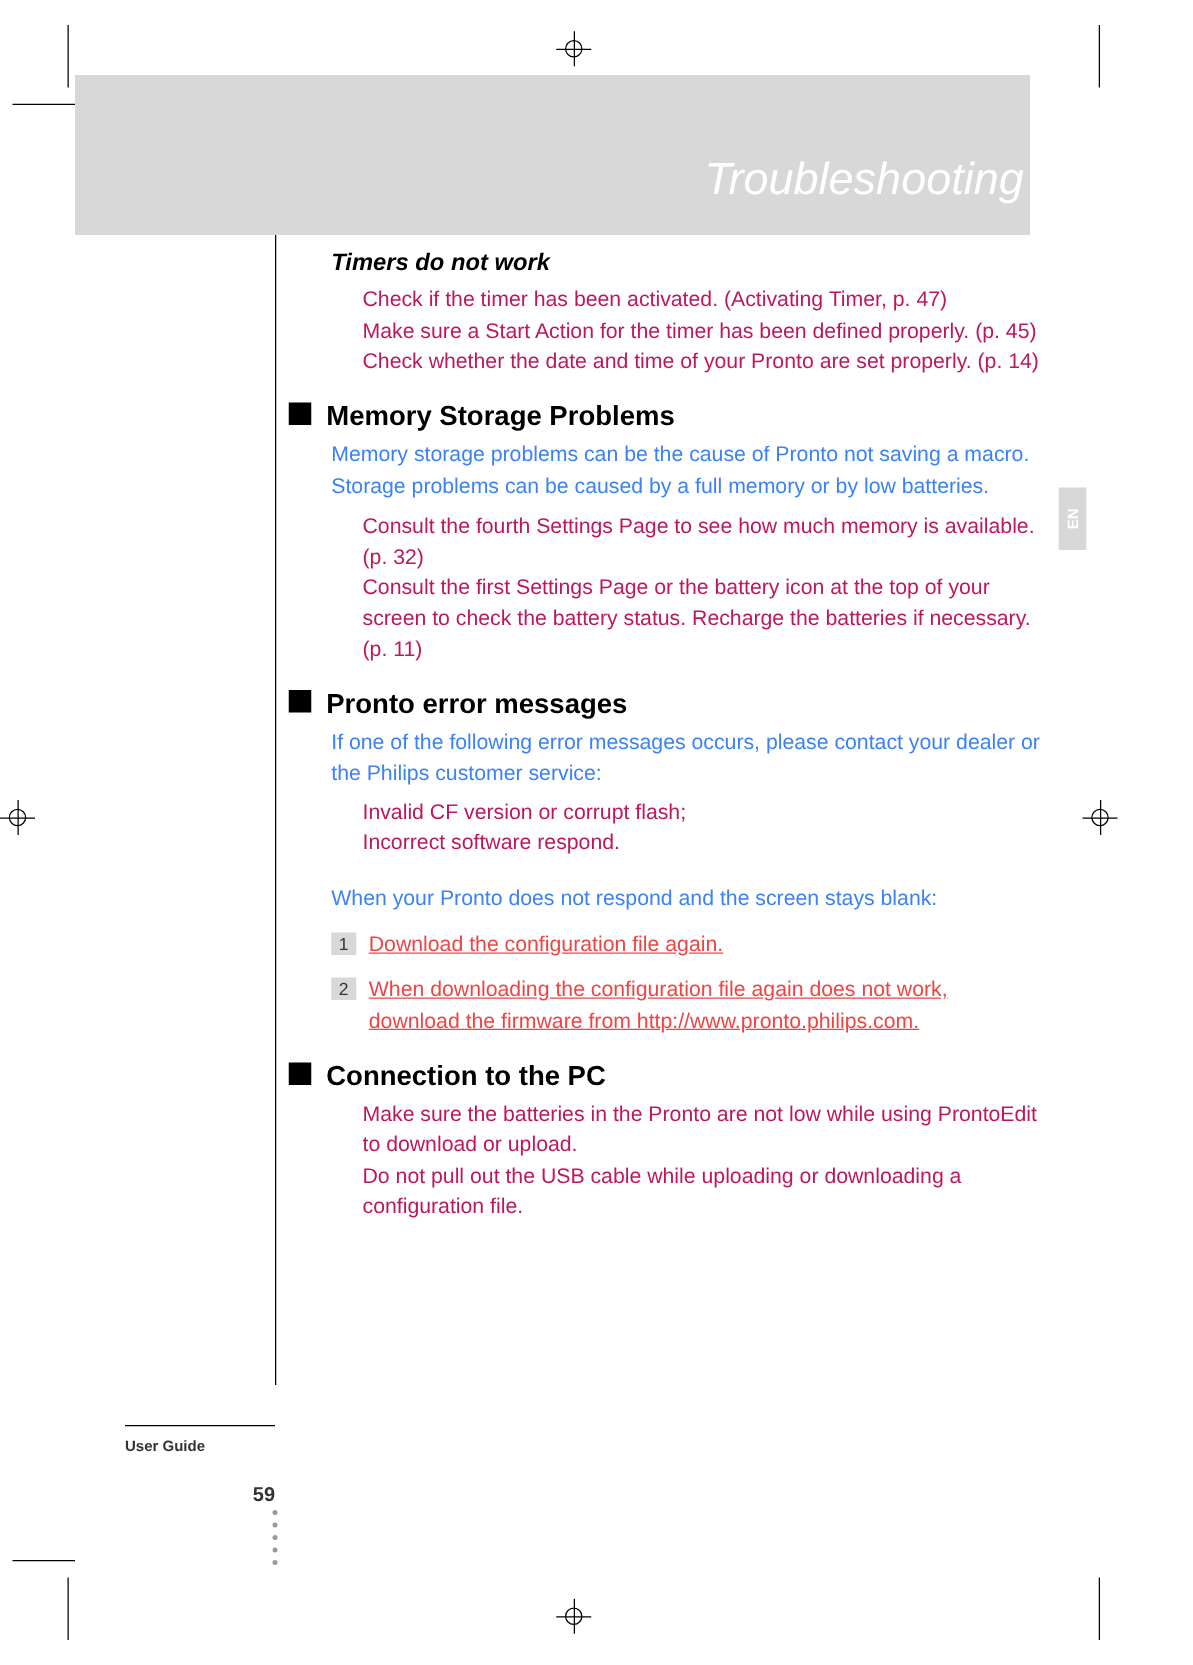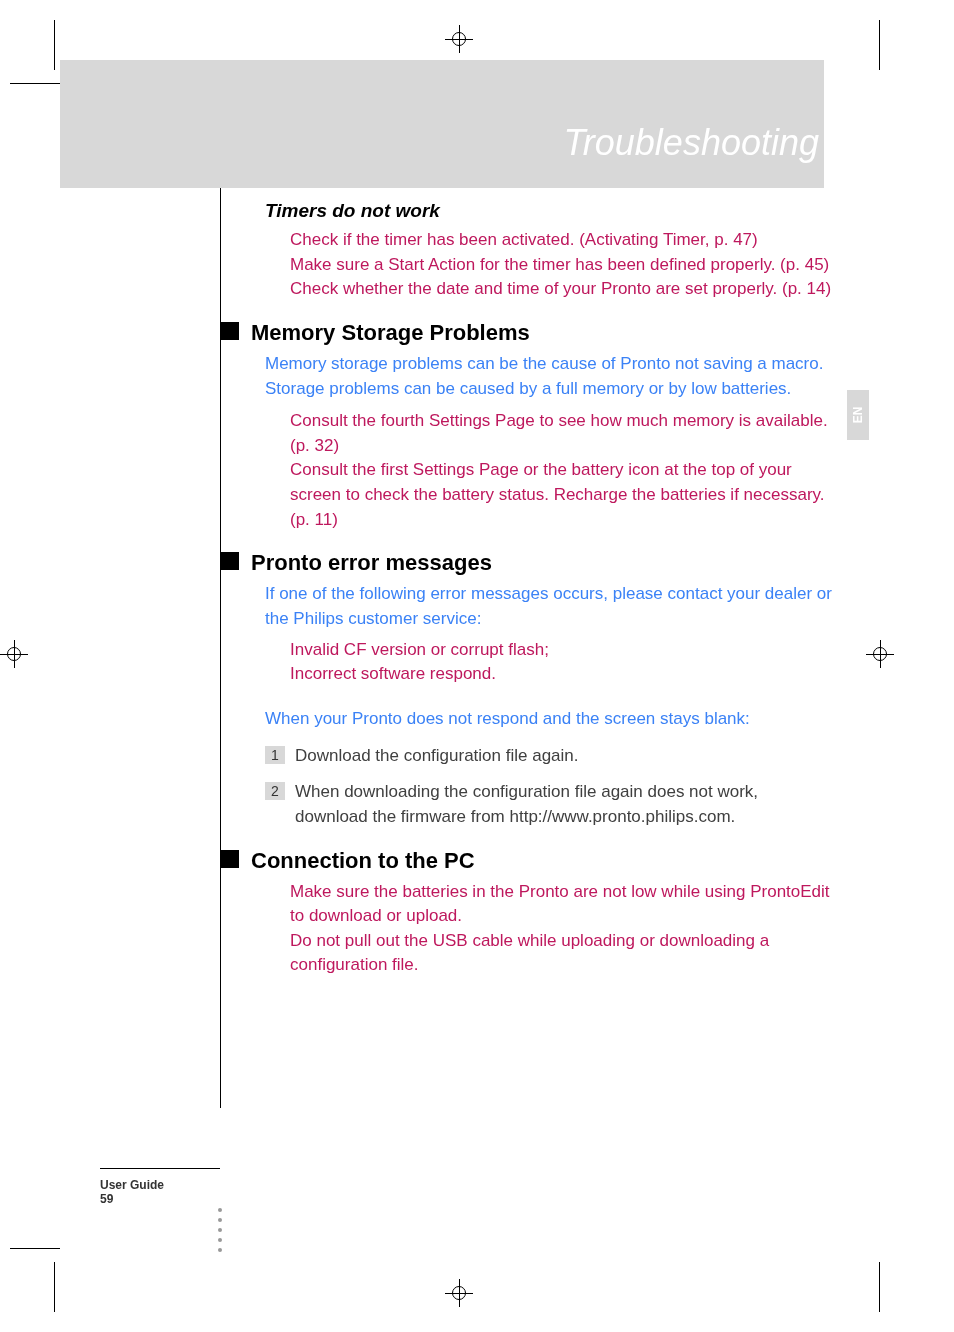--- a/index.html
+++ b/index.html
@@ -83,21 +83,21 @@
       top: 188px;
       left: 220px;
       width: 1px;
       height: 920px;
       background: #000;
     }
     .section-heading {
       font-size: 22px;
       font-weight: bold;
       color: #000;
-      margin-left: 16px;
+      margin-left: 26px;
       margin-top: 18px;
       margin-bottom: 6px;
     }
     .section-marker {
       position: absolute;
       width: 18px;
       height: 18px;
       background: #000;
       margin-left: -30px;
       margin-top: 2px;
@@ -139,46 +139,48 @@
       align-items: center;
       justify-content: center;
       font-size: 14px;
       color: #333;
       margin-right: 10px;
       flex-shrink: 0;
       margin-top: 2px;
     }
     .num-text {
       font-size: 17px;
-      color: #404040;
+      color: #ef4444;
       line-height: 1.45;
+      text-decoration: underline;
     }
     .footer-area {
       position: absolute;
       bottom: 126px;
       left: 100px;
       width: 120px;
     }
     .footer-rule {
       position: absolute;
       top: -10px;
       height: 1px;
       width: 120px;
       background: #000;
     }
     .footer-label {
       font-size: 12px;
       font-weight: bold;
       color: #333;
     }
     .footer-page {
-      font-size: 12px;
+      font-size: 16px;
       font-weight: bold;
       color: #333;
-      margin-top: 0;
+      margin-top: 24px;
+      text-align: right;
     }
     .dots {
       position: absolute;
       bottom: 80px;
       left: 218px;
       display: flex;
       flex-direction: column;
       gap: 6px;
     }
     .dot {

